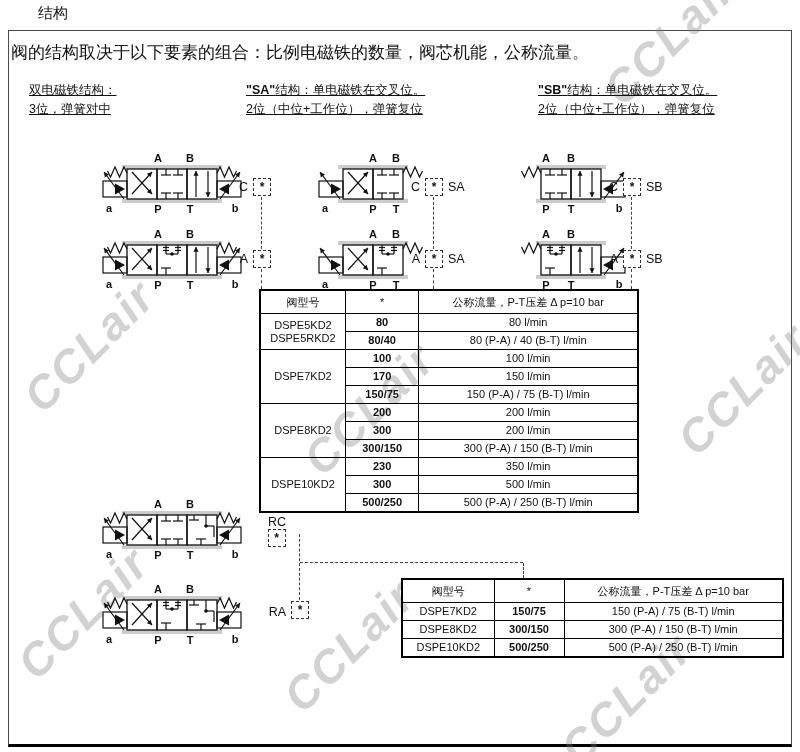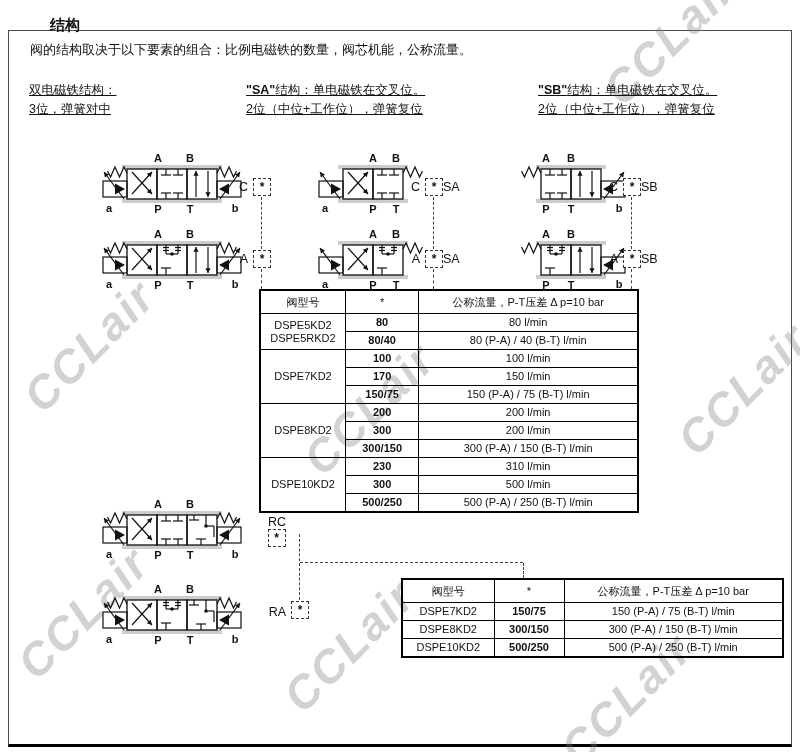--- a/index.html
+++ b/index.html
@@ -1,32 +1,32 @@
 <!DOCTYPE html>
 <html><head>
 <meta charset="utf-8">
 <style>
   html,body{margin:0;padding:0;background:#fff;}
   .page{position:relative;width:800px;height:752px;background:#fff;overflow:hidden;
         font-family:"Liberation Sans",sans-serif;color:#111;}
-  .page-title{position:absolute;left:38px;top:4px;font-size:15px;font-weight:bold;margin:12px;z-index:2;}
+  .page-title{position:absolute;left:38px;top:4px;font-size:15px;font-weight:normal;margin:0;z-index:2;}
   .main-box{position:absolute;left:8px;top:30px;right:8px;bottom:5px;
             border:1px solid #4a4a4a;border-bottom:3px solid #000;z-index:1;}
-  .intro{position:absolute;left:21px;top:10px;font-size:13px;margin:0;white-space:nowrap;}
+  .intro{position:absolute;left:2px;top:10px;font-size:17px;margin:0;white-space:nowrap;}
   .note{position:absolute;font-size:12.5px;line-height:19px;text-decoration:underline;}
   .note b{font-weight:bold;}
   .watermark{position:absolute;transform:translate(-50%,-50%) rotate(-45deg);
              font-size:46px;font-weight:bold;font-style:italic;letter-spacing:2px;
              color:rgba(125,125,125,0.35);white-space:nowrap;z-index:0;pointer-events:none;}
   .valve{position:absolute;z-index:1;}
   .connector{position:absolute;display:flex;align-items:center;font-size:12.5px;z-index:2;}
   .conn-label{display:inline-block;width:24px;text-align:right;margin-right:5px;}
   .conn-box{display:inline-flex;align-items:center;justify-content:center;width:16px;height:16px;
             border:1.5px dashed #333;background:#fff;font-weight:bold;font-size:12px;line-height:1;}
-  .conn-suffix{}
+  .conn-suffix{margin-left:5px;}
   .dash-v{position:absolute;width:0;border-left:1.5px dashed #444;z-index:1;}
   .dash-h{position:absolute;height:0;border-top:1.5px dashed #444;z-index:1;}
   table.spec{position:absolute;border-collapse:collapse;border:2px solid #000;z-index:1;
              font-size:11px;table-layout:fixed;}
   table.spec th,table.spec td{border:1px solid #000;text-align:center;padding:0 2px;
              line-height:1.15;overflow:hidden;white-space:nowrap;}
   table.spec th{height:22px;font-weight:normal;}
   table.spec td{height:17px;}
   .star-head,.star-col{font-weight:bold;}
 </style>
@@ -483,21 +483,21 @@
           </tr>
           <tr>
             <td class="star-col">300/150</td>
             <td>300 (P-A) / 150 (B-T) l/min</td>
           </tr>
           <tr>
             <td rowspan="3">
               <div>DSPE10KD2</div>
             </td>
             <td class="star-col">230</td>
-            <td>310 l/min</td>
+            <td>350 l/min</td>
           </tr>
           <tr>
             <td class="star-col">300</td>
             <td>500 l/min</td>
           </tr>
           <tr>
             <td class="star-col">500/250</td>
             <td>500 (P-A) / 250 (B-T) l/min</td>
           </tr>
         </tbody>

